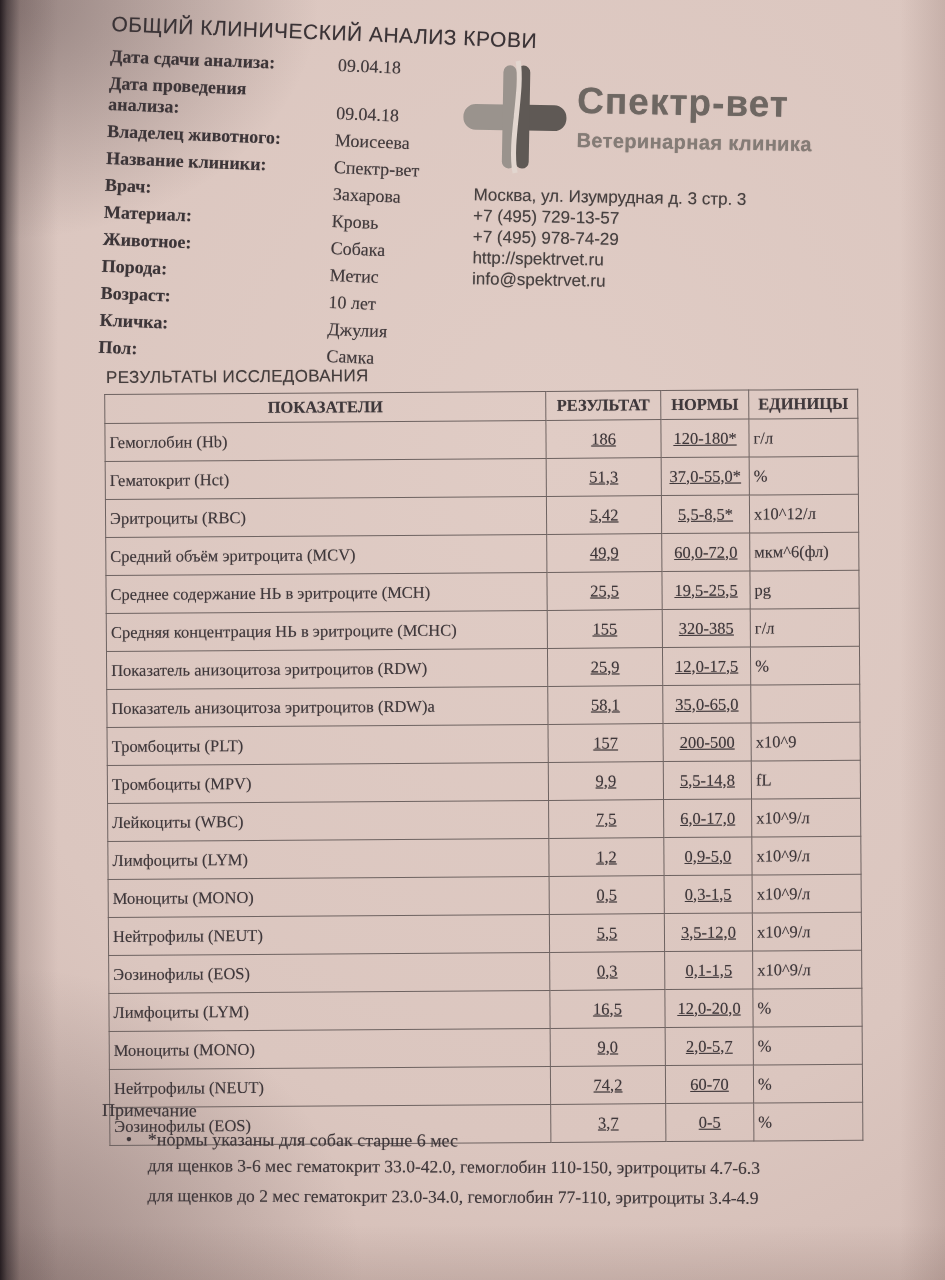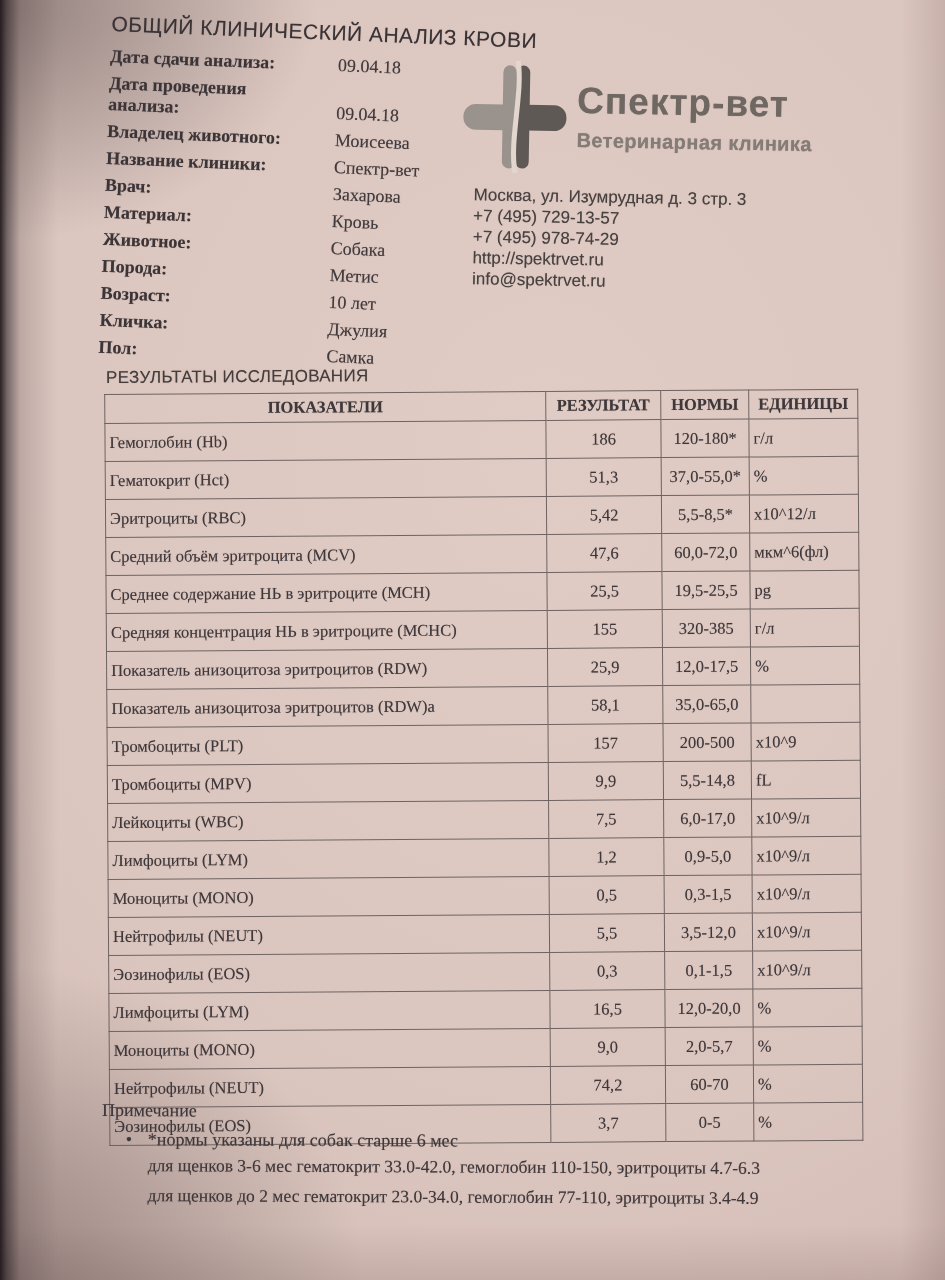--- a/index.html
+++ b/index.html
@@ -45,21 +45,21 @@
   table.results{border-collapse:collapse;width:753px;table-layout:fixed;}
   table.results col.c-name{width:441px;}
   table.results col.c-res{width:115px;}
   table.results col.c-norm{width:88px;}
   table.results col.c-unit{width:109px;}
   table.results th, table.results td{border:1px solid #6e6361;font-size:16.5px;color:#3f383b;
     overflow:hidden;white-space:nowrap;}
   table.results th{height:26px;font-weight:bold;text-align:center;padding:1px 2px;}
   table.results td{height:35px;padding:1px 4px;}
   td.cell-name{text-align:left;padding-left:6px;}
-  td.cell-res, td.cell-norm{text-align:center;}
+  td.cell-res, td.cell-norm{text-align:center;text-decoration:underline;}
   td.cell-unit{text-align:left;padding-left:6px;}
 
   
   .notes-block{position:absolute;left:102px;top:1098px;width:810px;
     transform:rotate(0.25deg);transform-origin:0 0;}
   .notes-heading{font-size:18px;color:#3f383b;line-height:24px;}
   .note-bullet{display:flex;margin-top:7px;font-size:18px;color:#3f383b;}
   .bullet-glyph{width:22px;margin-left:24px;text-align:left;}
   .note-bullet-text{flex:1;}
   .note-lines{margin-left:46px;}
@@ -159,21 +159,21 @@
             <td class="cell-unit">%</td>
           </tr>
           <tr>
             <td class="cell-name">Эритроциты (RBC)</td>
             <td class="cell-res">5,42</td>
             <td class="cell-norm">5,5-8,5*</td>
             <td class="cell-unit">x10^12/л</td>
           </tr>
           <tr>
             <td class="cell-name">Средний объём эритроцита (MCV)</td>
-            <td class="cell-res">47,6</td>
+            <td class="cell-res">49,9</td>
             <td class="cell-norm">60,0-72,0</td>
             <td class="cell-unit">мкм^6(фл)</td>
           </tr>
           <tr>
             <td class="cell-name">Среднее содержание НЬ в эритроците (MCH)</td>
             <td class="cell-res">25,5</td>
             <td class="cell-norm">19,5-25,5</td>
             <td class="cell-unit">pg</td>
           </tr>
           <tr>

